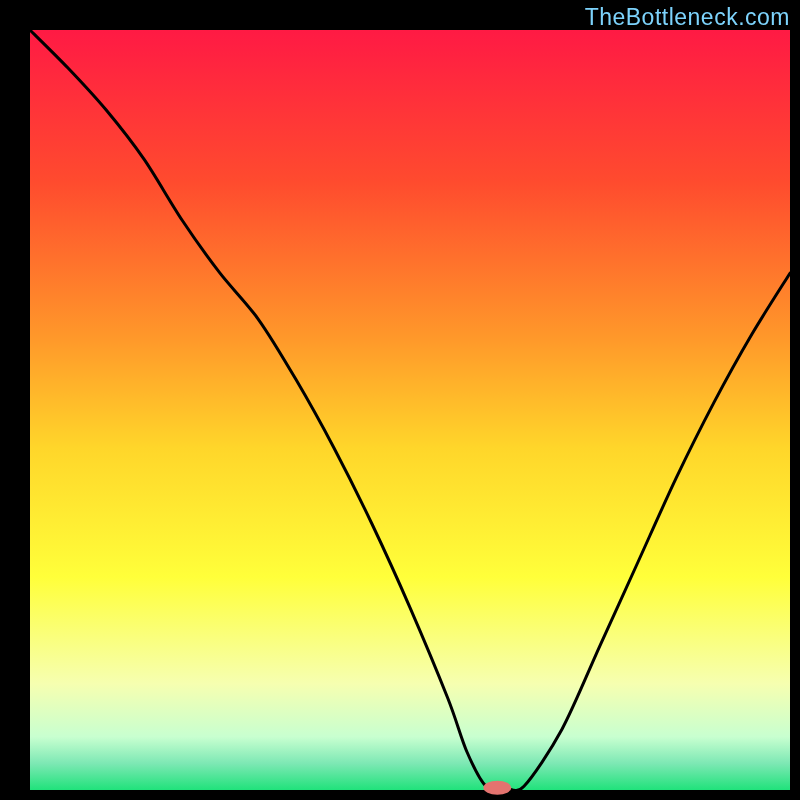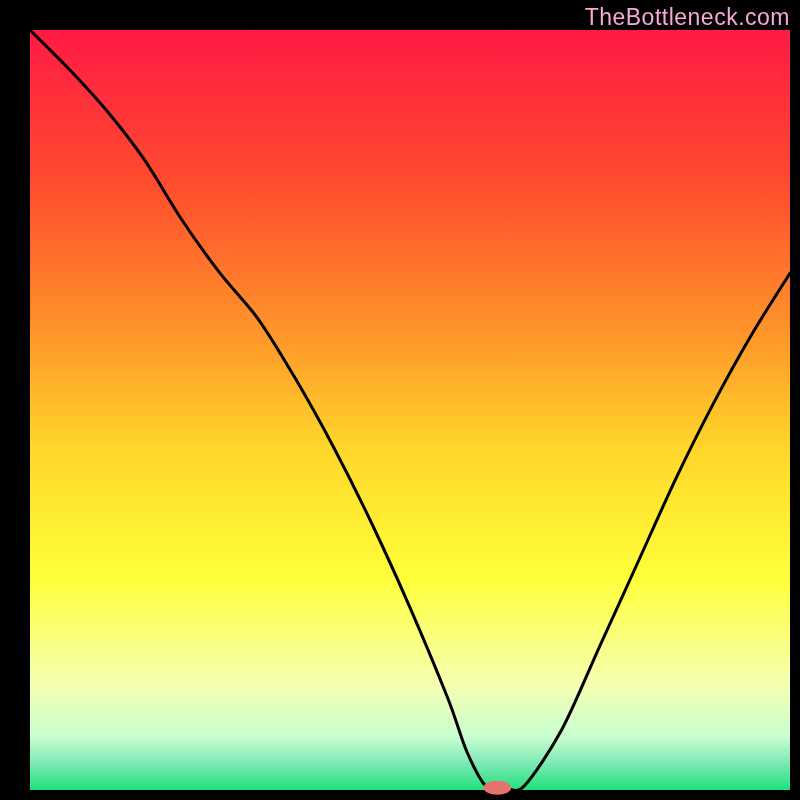--- a/index.html
+++ b/index.html
@@ -14,21 +14,21 @@
   .chart-container {
     position: relative;
     width: 800px;
     height: 800px;
     background: #000;
   }
   .watermark {
     position: absolute;
     top: 4px;
     right: 10px;
-    color: #f9a8d4;
+    color: #7dd3fc;
     font-size: 23px;
     font-weight: 500;
     letter-spacing: 0.5px;
     z-index: 3;
   }
   svg {
     position: absolute;
     top: 0;
     left: 0;
   }

